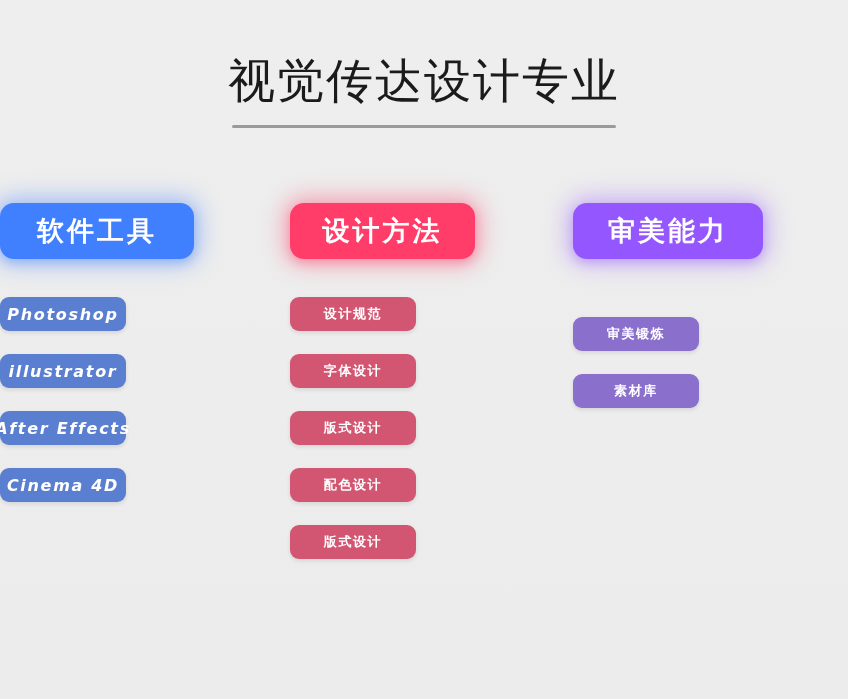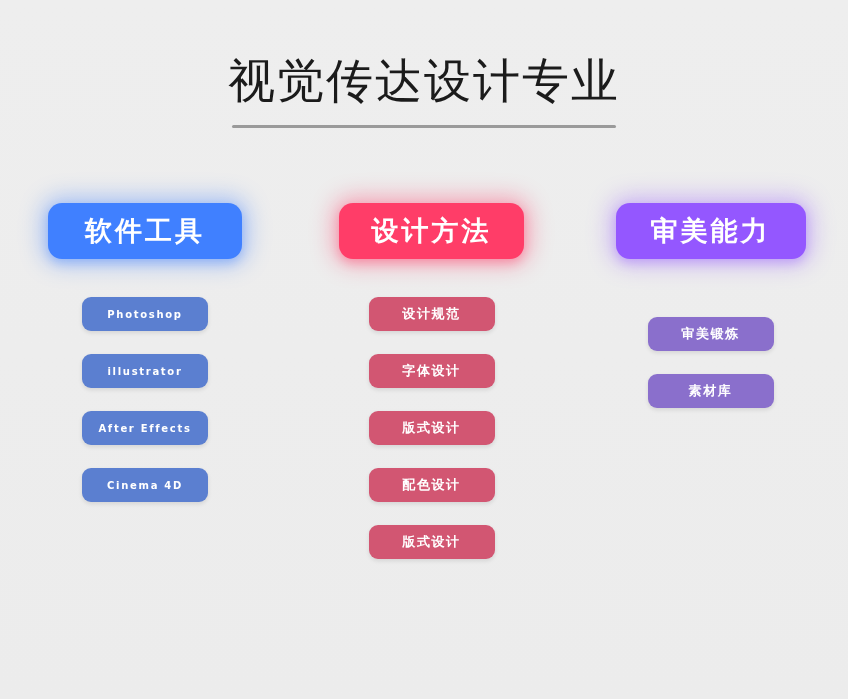--- a/index.html
+++ b/index.html
@@ -52,21 +52,21 @@
     position: absolute;
     top: 203px;
     left: 0;
     width: 848px;
     display: flex;
     align-items: flex-start;
   }
   .column {
     display: flex;
     flex-direction: column;
-    align-items: center;
+    align-items: flex-start;
   }
   .column.col-0 { width: 290px; margin-left: 0px; }
   .column.col-1 { width: 283px; }
   .column.col-2 { width: 275px; gap: 20px; }
 
   
   .cat-header {
     display: flex;
     align-items: center;
     justify-content: center;
@@ -120,21 +120,22 @@
     font-weight: bold;
     letter-spacing: 1.6px;
     white-space: nowrap;
     box-sizing: border-box;
     box-shadow: 0 2px 4px rgba(0, 0, 0, 0.10);
     font-family: Liberation Mono, monospace;
   }
   .item-pill.latin {
     font-family: "DejaVu Sans", "Liberation Sans", sans-serif;
     letter-spacing: 1.7px;
-    font-size: 10px;
+    font-size: 16px;
+    font-style: italic;
   }
   .item-pill.p-0 { background: #5b7fd0; }
   .item-pill.p-1 { background: #d25672; }
   .item-pill.p-2 { background: #8a6fcc; }
 </style>
 </head>
 <body>
 
 <div class="poster">
 

